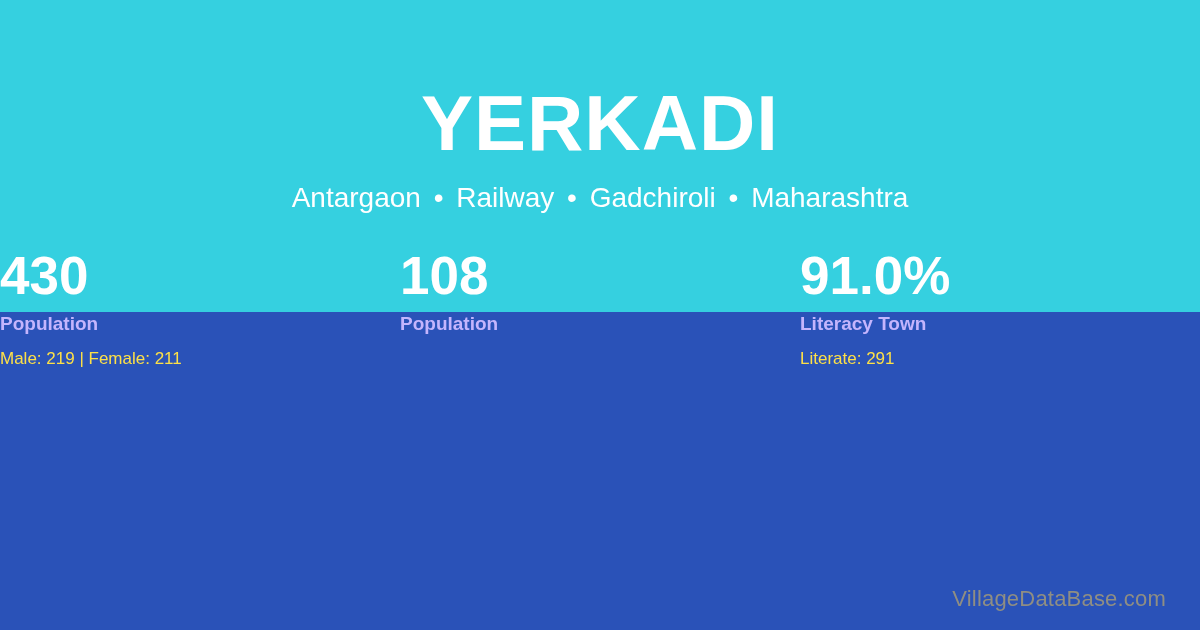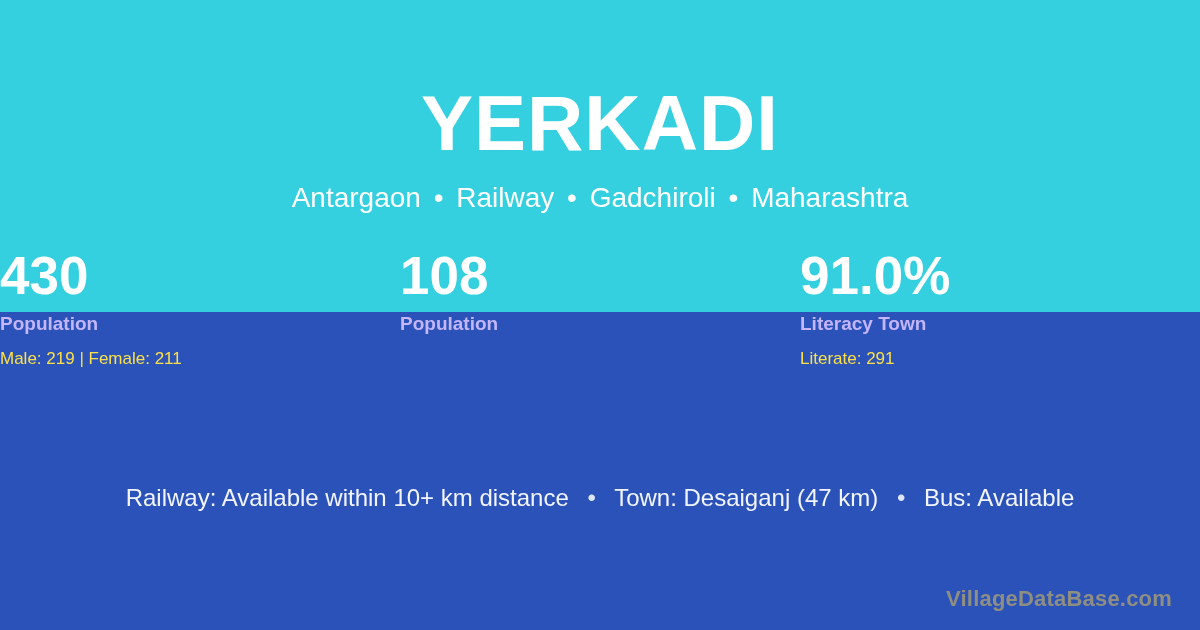--- a/index.html
+++ b/index.html
@@ -119,24 +119,24 @@
     z-index: 3;
   }
   .info-line .sep {
     padding: 0 12px;
     color: #dfe6fb;
   }
 
   
   .watermark {
     position: absolute;
-    right: 28px;
+    right: 34px;
     bottom: 20px;
     font-size: 22px;
-    font-weight: bold;
+    font-weight: normal;
     color: #8f8e83;
     letter-spacing: 0.2px;
     line-height: 1;
     z-index: 3;
   }
 </style>
 </head>
 <body>
 
 <div class="card">
@@ -170,23 +170,16 @@
     </div>
 
     <div class="stat">
       <div class="stat-value">91.0%</div>
       <div class="stat-label">Literacy Town</div>
       <div class="stat-sub">Literate: 291</div>
     </div>
 
   </div>
 
-  <div class="info-line">
-    <span>Railway: Available within 10+ km distance</span>
-    <span class="sep">•</span>
-    <span>Town: Desaiganj (47 km)</span>
-    <span class="sep">•</span>
-    <span>Bus: Available</span>
-  </div>
 
   <div class="watermark">VillageDataBase.com</div>
 
 </div>
 
 </body></html>

